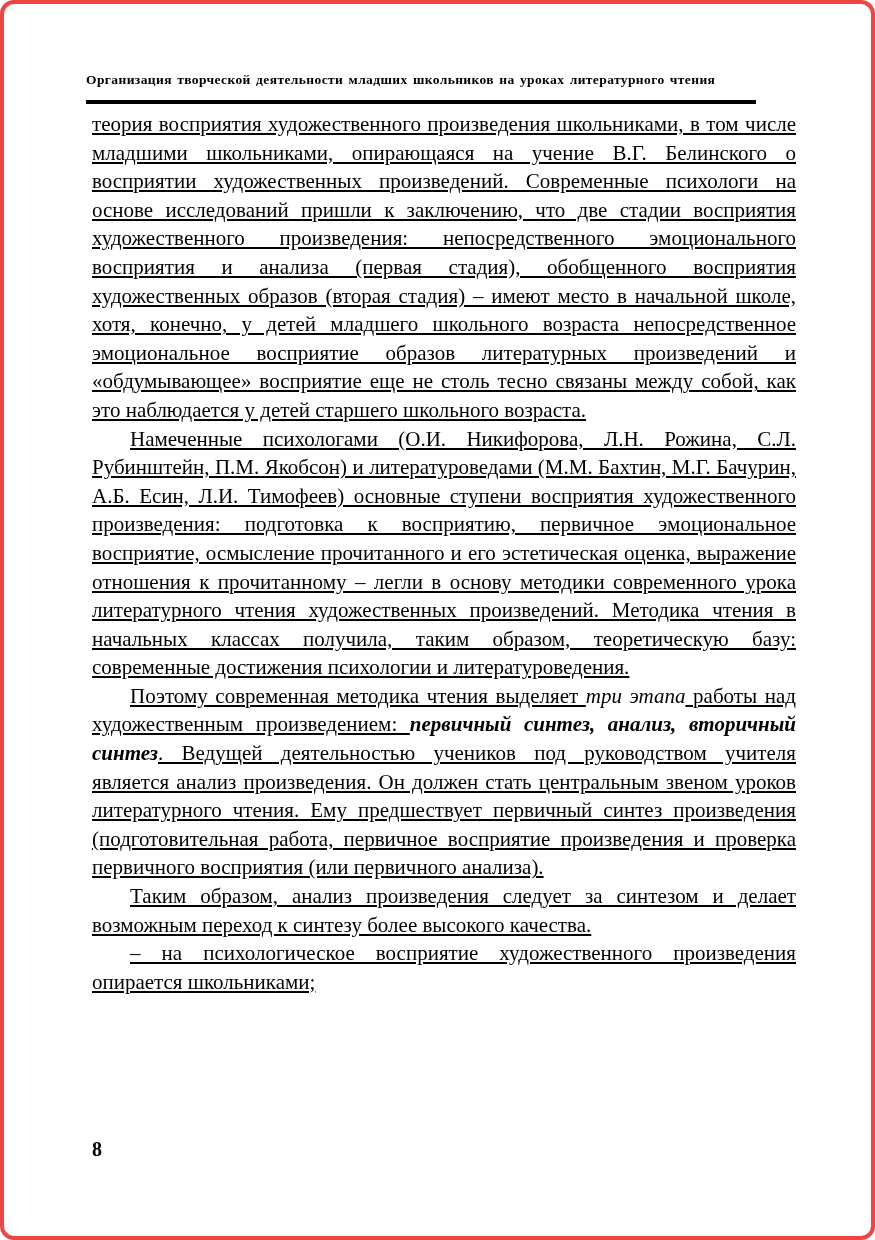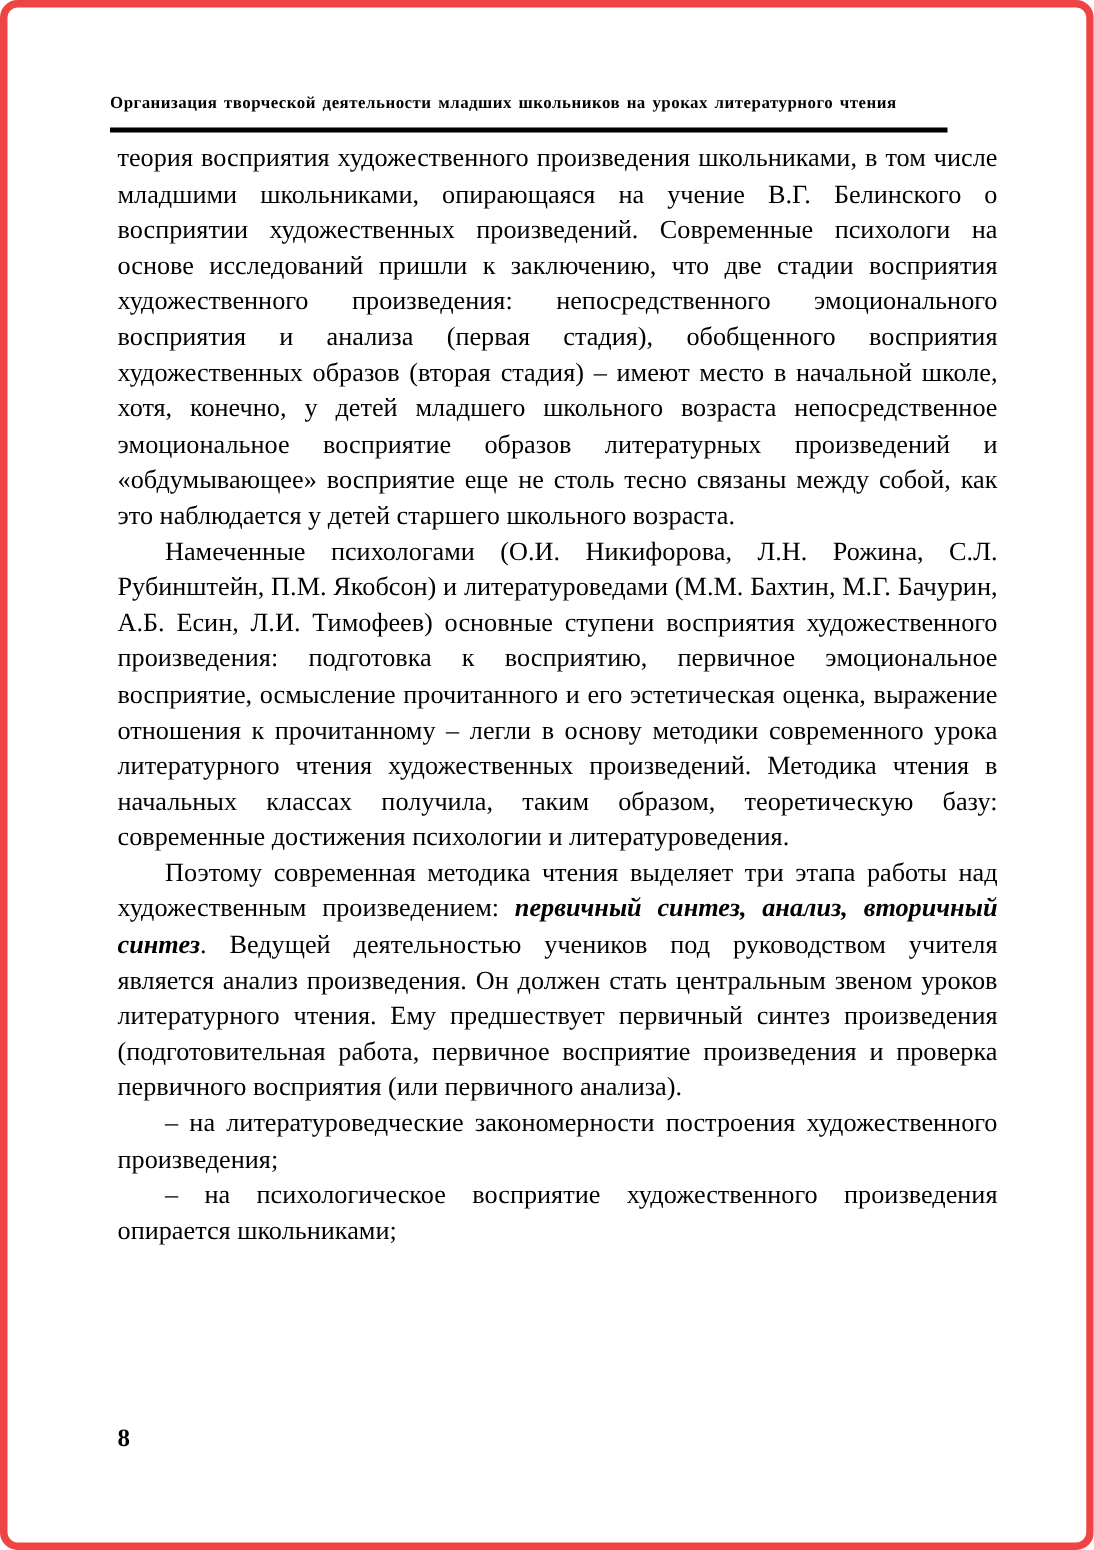--- a/index.html
+++ b/index.html
@@ -4,21 +4,21 @@
 <style>
   * { margin: 0; padding: 0; box-sizing: border-box; }
   html, body { background: #ffffff; }
   body { width: 875px; height: 1240px; overflow: hidden; }
 
   .page {
     position: relative;
     width: 875px;
     height: 1240px;
     background: #ffffff;
-    border: 6px solid #ef4444;
+    border: 4px solid #ef4444;
     border-radius: 14px;
     overflow: hidden;
     font-family: "Liberation Serif", "DejaVu Serif", serif;
     color: #000000;
   }
 
   .running-header {
     position: absolute;
     top: 68px;
     left: 82px;
@@ -48,22 +48,22 @@
     left: 88px;
     width: 704px;
   }
   .page-body p.para {
     font-size: 21px;
     line-height: 28.6px;
     text-align: justify;
     color: #000000;
   }
   .page-body p.indent { text-indent: 38px; }
-  .run-normal { font-style: normal; font-weight: normal; }
-  .run-italic { font-weight: normal; }
+  .run-normal { font-style: normal; font-weight: normal; text-decoration: underline; }
+  .run-italic { font-style: italic; font-weight: normal; }
   .run-bold-italic { font-style: italic; font-weight: bold; }
 
   .page-footer {
     position: absolute;
     top: 1134px;
     left: 88px;
   }
   .page-footer .pagenum {
     font-size: 20px;
     font-weight: bold;
@@ -78,21 +78,21 @@
   <header class="running-header">
     <span class="title">Организация творческой деятельности младших школьников на уроках литературного чтения</span>
   </header>
 
   <div class="header-rule"></div>
 
   <main class="page-body">
       <p class="para"><span class="run-normal">теория восприятия художественного произведения школьниками, в том числе младшими школьниками, опирающаяся на учение В.Г. Белинского о восприятии художественных произведений. Современные психологи на основе исследований пришли к заключению, что две стадии восприятия художественного произведения: непосредственного эмоционального восприятия и анализа (первая стадия), обобщенного восприятия художественных образов (вторая стадия) – имеют место в начальной школе, хотя, конечно, у детей младшего школьного возраста непосредственное эмоциональное восприятие образов литературных произведений и «обдумывающее» восприятие еще не столь тесно связаны между собой, как это наблюдается у детей старшего школьного возраста.</span></p>
       <p class="para indent"><span class="run-normal">Намеченные психологами (О.И. Никифорова, Л.Н. Рожина, С.Л. Рубинштейн, П.М. Якобсон) и литературоведами (М.М. Бахтин, М.Г. Бачурин, А.Б. Есин, Л.И. Тимофеев) основные ступени восприятия художественного произведения: подготовка к восприятию, первичное эмоциональное восприятие, осмысление прочитанного и его эстетическая оценка, выражение отношения к прочитанному – легли в основу методики современного урока литературного чтения художественных произведений. Методика чтения в начальных классах получила, таким образом, теоретическую базу: современные достижения психологии и литературоведения.</span></p>
       <p class="para indent"><span class="run-normal">Поэтому современная методика чтения выделяет </span><span class="run-italic">три этапа</span><span class="run-normal"> работы над художественным произведением: </span><span class="run-bold-italic">первичный синтез, анализ, вторичный синтез</span><span class="run-normal">. Ведущей деятельностью учеников под руководством учителя является анализ произведения. Он должен стать центральным звеном уроков литературного чтения. Ему предшествует первичный синтез произведения (подготовительная работа, первичное восприятие произведения и проверка первичного восприятия (или первичного анализа).</span></p>
-      <p class="para indent"><span class="run-normal">– на литературоведческие закономерности построения художественного произведения;</span></p>
+      <p class="para indent"><span class="run-normal">Таким образом, анализ произведения следует за синтезом и делает возможным переход к синтезу более высокого качества.</span></p>
       <p class="para indent"><span class="run-normal">– на психологическое восприятие художественного произведения опирается школьниками;</span></p>
     </main>
 
   <footer class="page-footer">
     <span class="pagenum">8</span>
   </footer>
 
 </div>
 
 </body></html>

